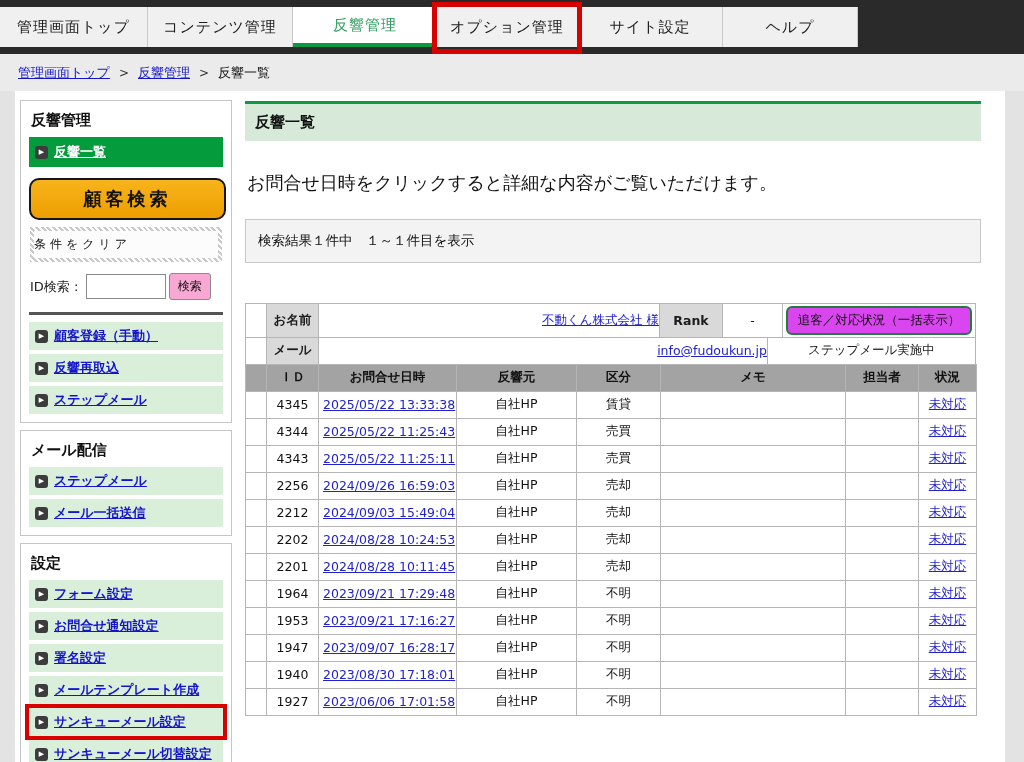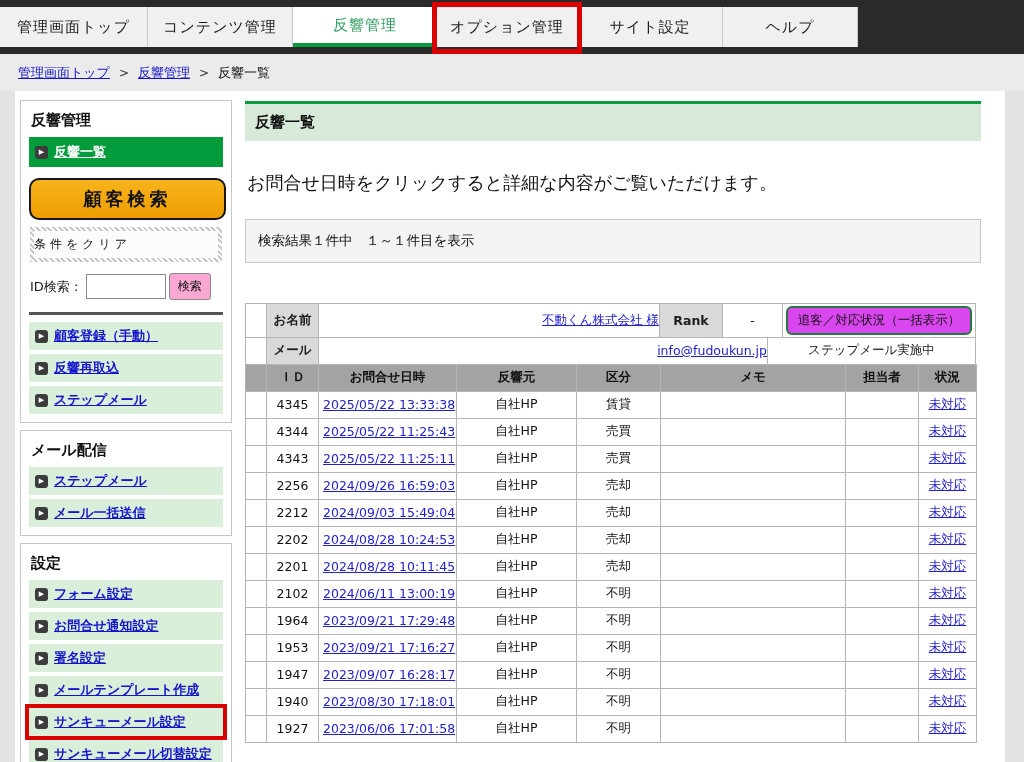--- a/index.html
+++ b/index.html
@@ -316,30 +316,20 @@
             <td>2201</td>
             <td><a class="blue-link">2024/08/28 10:11:45</a></td>
             <td>自社HP</td>
             <td>売却</td>
             <td></td>
             <td></td>
             <td><a class="blue-link">未対応</a></td>
           </tr>
           <tr>
             <td></td>
-            <td>2102</td>
-            <td><a class="blue-link">2024/06/11 13:00:19</a></td>
-            <td>自社HP</td>
-            <td>不明</td>
-            <td></td>
-            <td></td>
-            <td><a class="blue-link">未対応</a></td>
-          </tr>
-          <tr>
-            <td></td>
             <td>1964</td>
             <td><a class="blue-link">2023/09/21 17:29:48</a></td>
             <td>自社HP</td>
             <td>不明</td>
             <td></td>
             <td></td>
             <td><a class="blue-link">未対応</a></td>
           </tr>
           <tr>
             <td></td>

